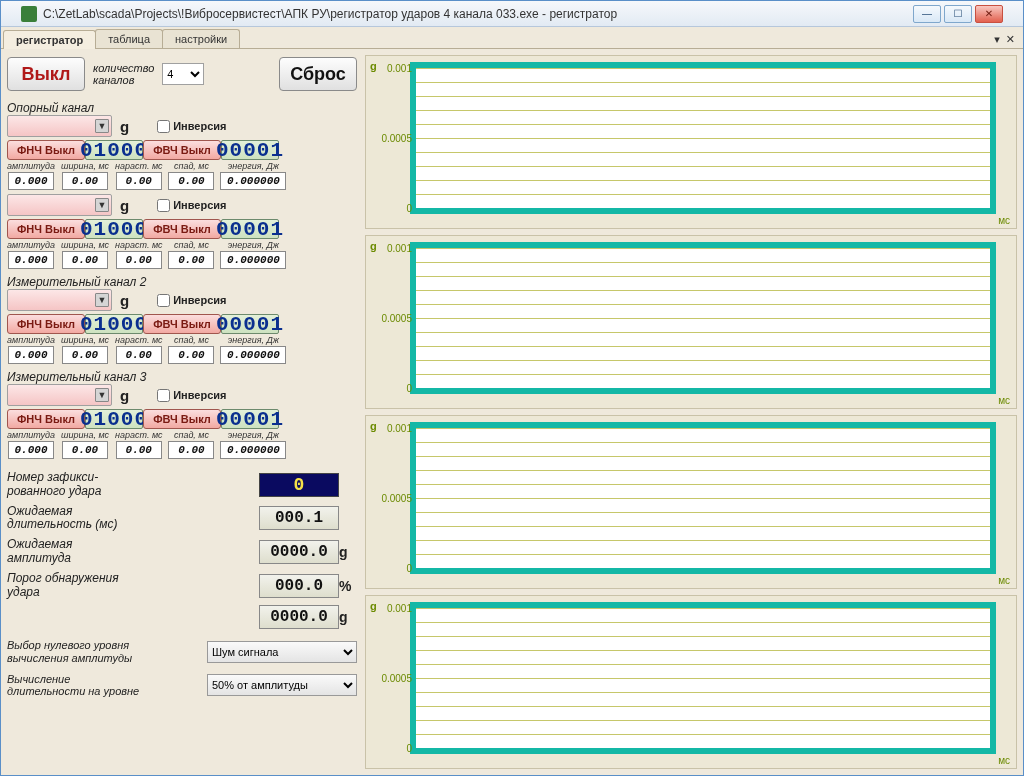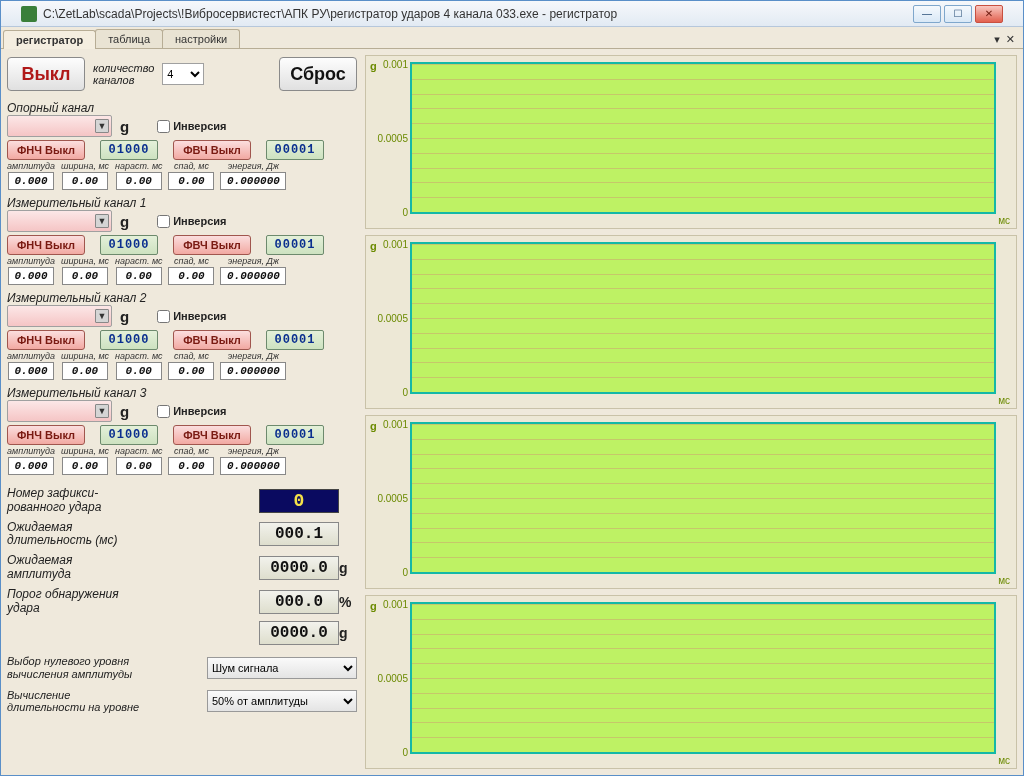--- a/index.html
+++ b/index.html
@@ -31,23 +31,23 @@
   .sectiontitle { font-style:italic; font-size:12px; color:#222; margin-top:2px; }
 
   .cbrow { display:flex; align-items:center; gap:6px; }
   .combo-pill { width:105px; height:22px; border:1px solid #a0a0a0; border-radius:2px; background:linear-gradient(#fce7e7,#f5c5c5); display:flex; align-items:center; justify-content:flex-end; padding-right:2px;}
   .combo-pill .arrow { width:14px; height:14px; background:#d5d5d5; border:1px solid #888; border-radius:1px; font-size:9px; display:flex; align-items:center; justify-content:center; color:#333;}
   .glabel { font-size:15px; font-weight:bold; margin-left:2px;}
   .chk { display:flex; align-items:center; margin-left:18px;}
   .chk input { width:13px; height:13px;}
   .chk span { font-weight:bold; font-size:11px;}
 
-  .filtrow { display:flex; align-items:center; gap:15px; }
+  .filtrow { display:flex; align-items:center; gap:0; }
   .pillbtn { width:78px; height:20px; border:1px solid #a0564e; border-radius:3px; background:linear-gradient(#fbdede,#f2a9a2); color:#7a1a12; font-weight:bold; display:flex; align-items:center; justify-content:center; font-size:11px;}
-  .digit { width:58px; height:20px; border:1px solid #6d8a6d; border-radius:2px; background:linear-gradient(#e4f0d9,#cde2c0); color:#0a2f8f; font-family:"Consolas","Courier New",monospace; font-weight:bold; font-size:12px; letter-spacing:1px; display:flex; align-items:center; justify-content:center;}
+  .digit { width:58px; height:20px; border:1px solid #6d8a6d; border-radius:2px; background:linear-gradient(#e4f0d9,#cde2c0); color:#0a2f8f; font-family:"Consolas","Courier New",monospace; font-weight:bold; font-size:21px; letter-spacing:1px; display:flex; align-items:center; justify-content:center;}
 
   .measrow { display:flex; align-items:flex-end; gap:6px; }
   .meascell { display:flex; flex-direction:column; align-items:center; }
   .meascell .lbl { font-style:italic; font-size:9px; color:#333; line-height:1; margin-bottom:1px;}
   .meascell .val { border:1px solid #888; background:#fff; height:18px; padding:0 4px; font-family:"Consolas","Courier New",monospace; font-size:11px; font-style:italic; font-weight:bold; color:#111; display:flex; align-items:center; justify-content:center; min-width:46px;}
   .meascell.wide .val { min-width:66px; }
 
   .statusblock { display:flex; flex-direction:column; gap:6px; margin-top:8px;}
   .statusrow { display:flex; align-items:center; }
   .statusrow .slabel { flex:1; font-style:italic; font-size:12px; color:#222; line-height:1.15; }
@@ -56,21 +56,21 @@
   .sunit { width:18px; font-size:14px; font-weight:bold;}
 
   .combos { display:flex; flex-direction:column; gap:8px; margin-top:6px;}
   .combos .row { display:flex; align-items:center; gap:8px; }
   .combos .row .clabel { flex:1; font-style:italic; font-size:11px; color:#222; line-height:1.15;}
   .combos select { width:150px; height:22px; border:1px solid #999; background:linear-gradient(#fafafa,#e4e4e4); }
 
   .chartbox { flex:1; background:#ede8d6; border:1px solid #c9c2a8; position:relative; padding:6px 20px 14px 44px; min-height:0;}
   .chartbox .ylab { position:absolute; left:4px; top:4px; font-size:11px; color:#6b8a00; font-weight:bold;}
   .chartbox .xlab { position:absolute; right:6px; bottom:2px; font-size:10px; color:#6b8a00;}
-  .plot { width:100%; height:100%; background:#bef264; border:2px solid #14b8a6; position:relative;}
+  .plot { width:100%; height:100%; background:#ffffff; border:6px solid #14b8a6; position:relative;}
   .gridlines { position:absolute; inset:0; }
   .gline { position:absolute; left:0; right:0; border-top:1px solid #c6c76a;}
   .ytick { position:absolute; left:-40px; font-size:10px; color:#6b8a00; transform:translateY(-50%); width:36px; text-align:right;}
 </style>
 </head>
 <body>
 
 <div class="window">
   <div class="titlebar">
     <div class="icon"></div>
@@ -144,21 +144,20 @@
               <div class="val">0.00</div>
             </div>
           <div class="meascell wide">
               <div class="lbl">энергия, Дж</div>
               <div class="val">0.000000</div>
             </div>
         </div>
       </div>
 
       <div>
-        <div class="sectiontitle">Измерительный канал 1</div>
         <div class="cbrow">
           <div class="combo-pill">
               <div class="arrow">▼</div>
             </div>
           <div class="glabel">g</div>
           <label class="chk">
               <input type="checkbox" style="">
               <span>Инверсия</span>
             </label>
         </div>

